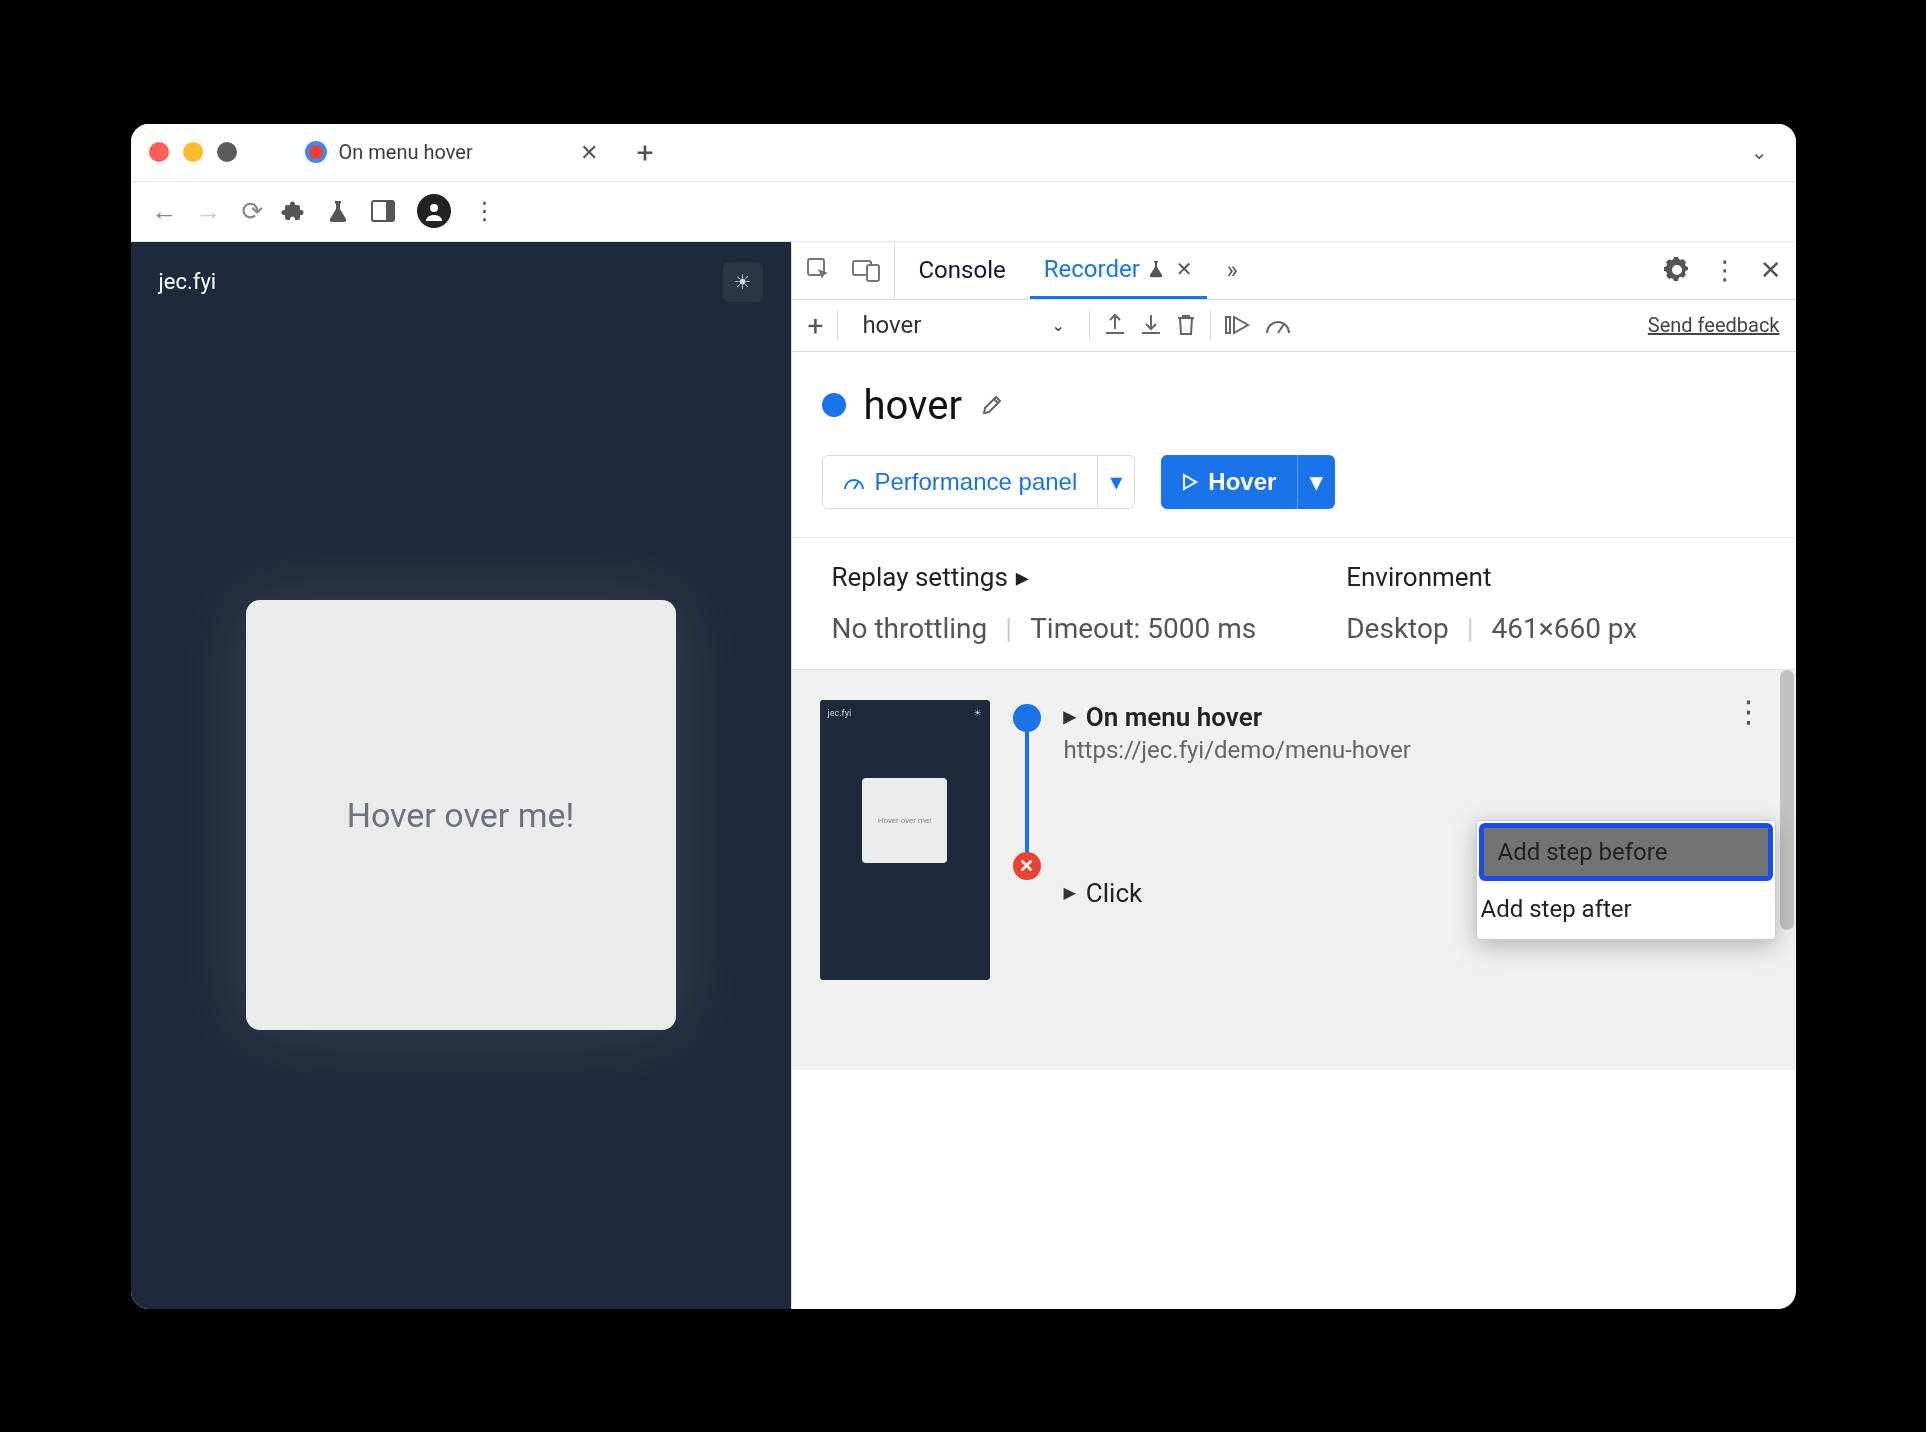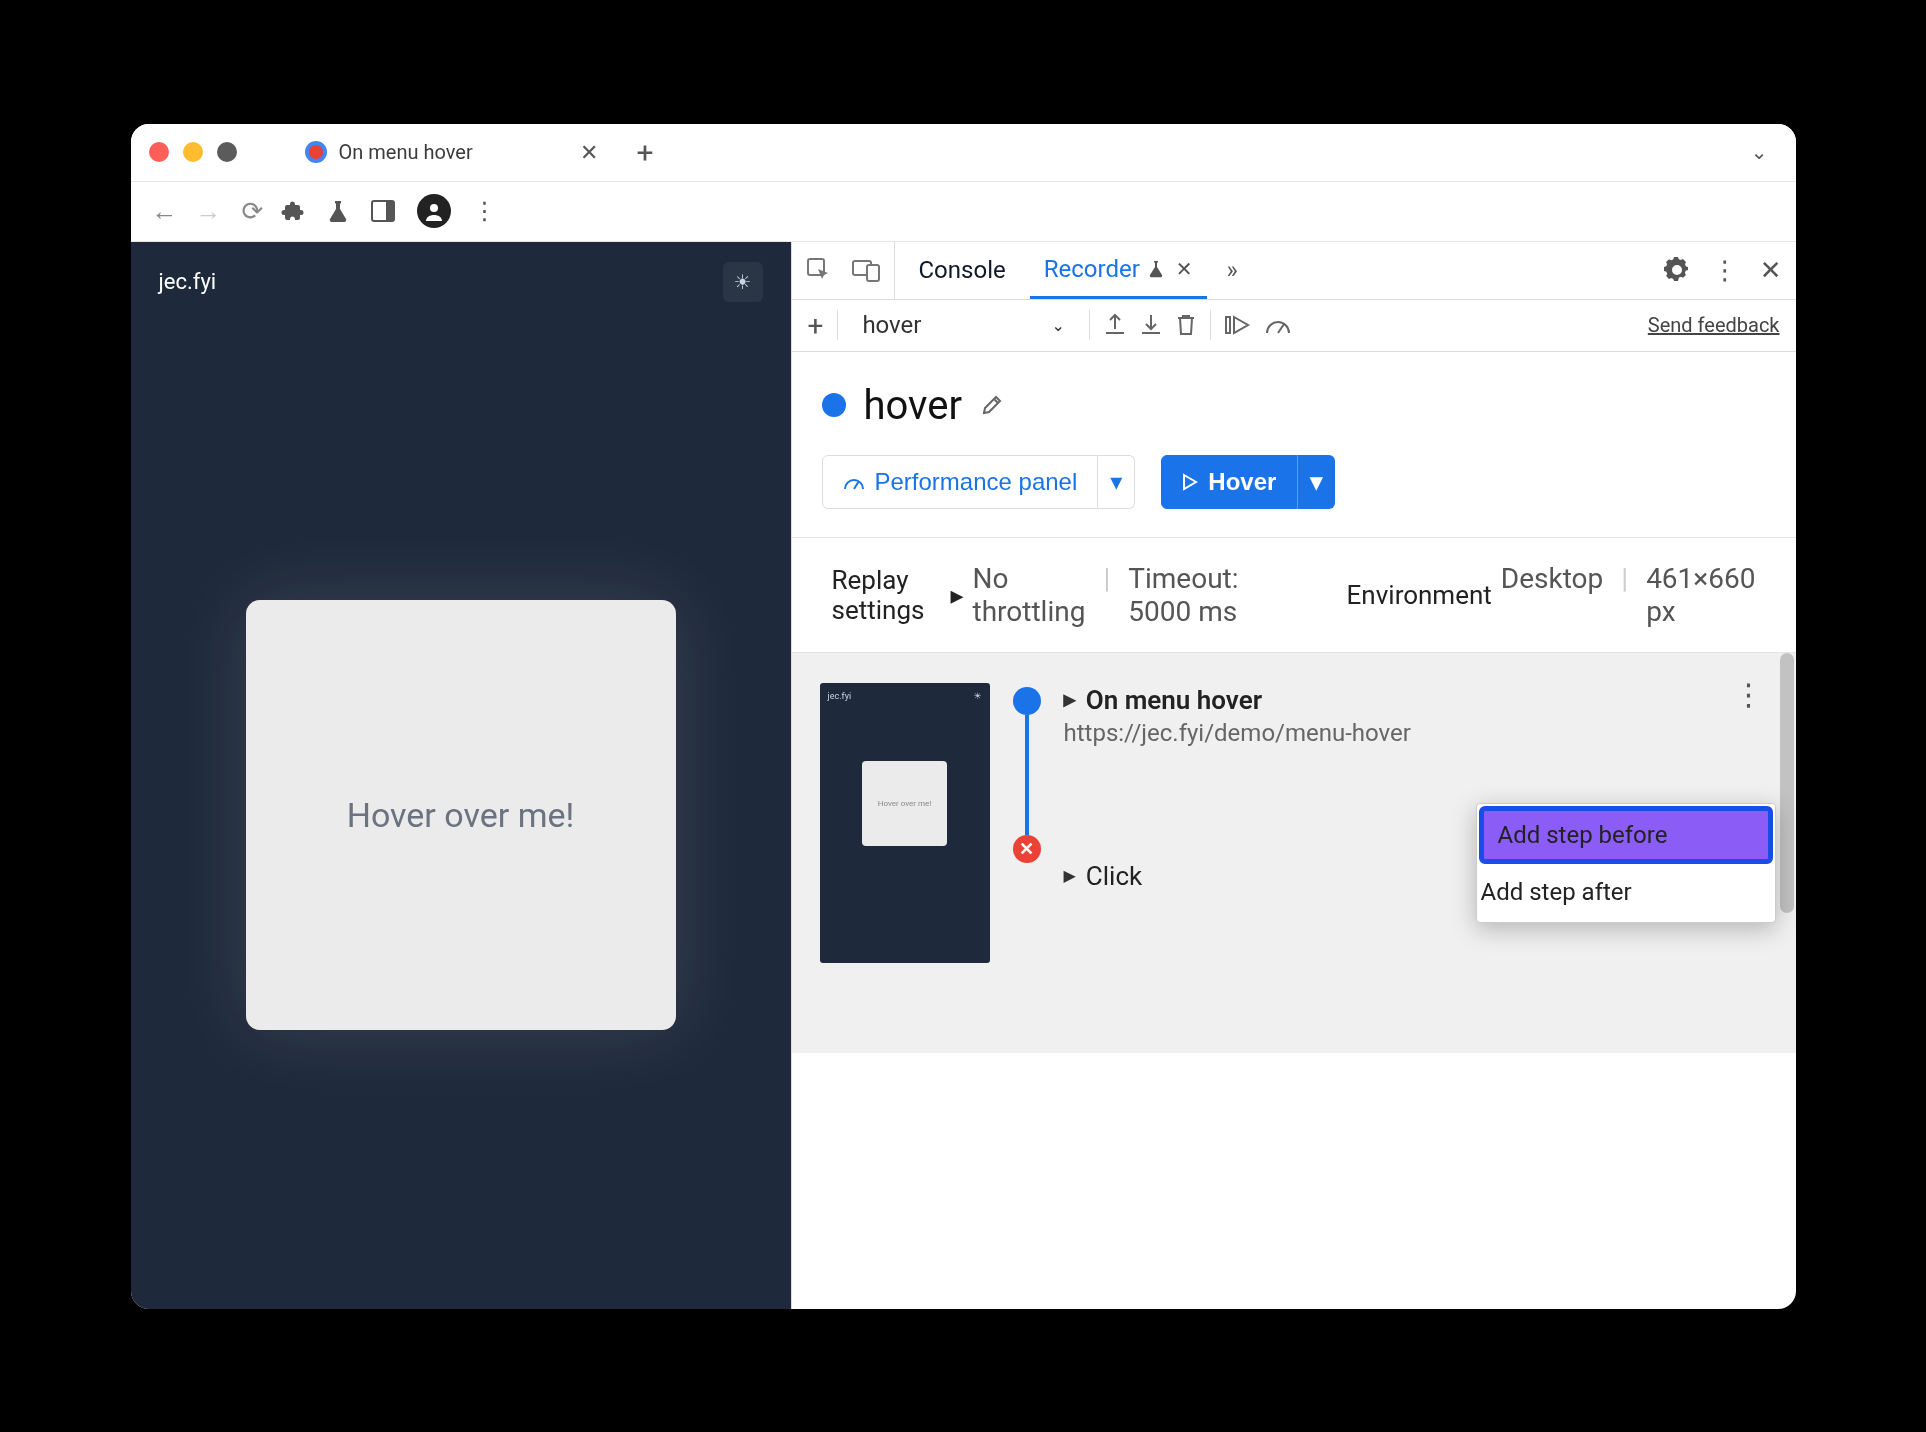--- a/index.html
+++ b/index.html
@@ -129,21 +129,21 @@
   }
   .btn.drop { padding:0 12px; border-left:none; border-radius:0 6px 6px 0; }
   .btn.primary { background:#1a73e8; color:#fff; border-color:#1a73e8; font-weight:600; }
   .btn.primary.drop { border-left:1px solid rgba(255,255,255,0.3); }
   .perf-ico { font-size:20px; }
 
   .settings-bar {
     border-top:1px solid #e4e4e4; border-bottom:1px solid #e4e4e4;
     padding: 24px 40px; display:flex; gap:90px;
   }
-  .settings-col { display:flex; flex-direction:row; gap:9px; }
+  .settings-col { display:flex; flex-direction:column; gap:20px; }
   .settings-head { font-size:26px; color:#222; display:flex; align-items:center; gap:8px; }
   .settings-row { display:flex; gap:18px; font-size:28px; color:#555; }
   .sep { color:#ccc; }
 
   .steps { background:#f0f0f0; padding: 20px 0 40px; position:relative; min-height:400px; }
   .step-row { display:flex; align-items:flex-start; padding: 10px 28px; gap:22px; position:relative; }
   .thumb {
     width:170px; height:280px; background:#1e293b; border-radius:3px;
     display:flex; flex-direction:column; align-items:center;
     padding:8px; color:#cbd5e1; font-size:8px;
@@ -167,21 +167,21 @@
 
   .error-text { color:#d93025; font-size:24px; padding: 16px 0 0 4px; line-height:1.3; }
 
   .context-menu {
     position:absolute; right:20px; top:130px; width:300px;
     background:#fff; border:1px solid #ccc; border-radius:4px;
     box-shadow:0 6px 24px rgba(0,0,0,0.25); z-index:20;
     padding:2px;
   }
   .menu-item { padding:14px 2px; font-size:24px; color:#222; }
-  .menu-item.sel { background:#8b5cf6; border:5px solid #1a4de8; border-radius:6px; padding:10px 14px; }
+  .menu-item.sel { background:#737373; border:5px solid #1a4de8; border-radius:6px; padding:10px 14px; }
 
   .scrollbar {
     position:absolute; right:2px; top:0; width:14px; height:260px;
     background:#c2c2c2; border-radius:8px;
   }
 
   .steps-wrap { position:relative; }
 
   svg { display:block; }
 </style>

